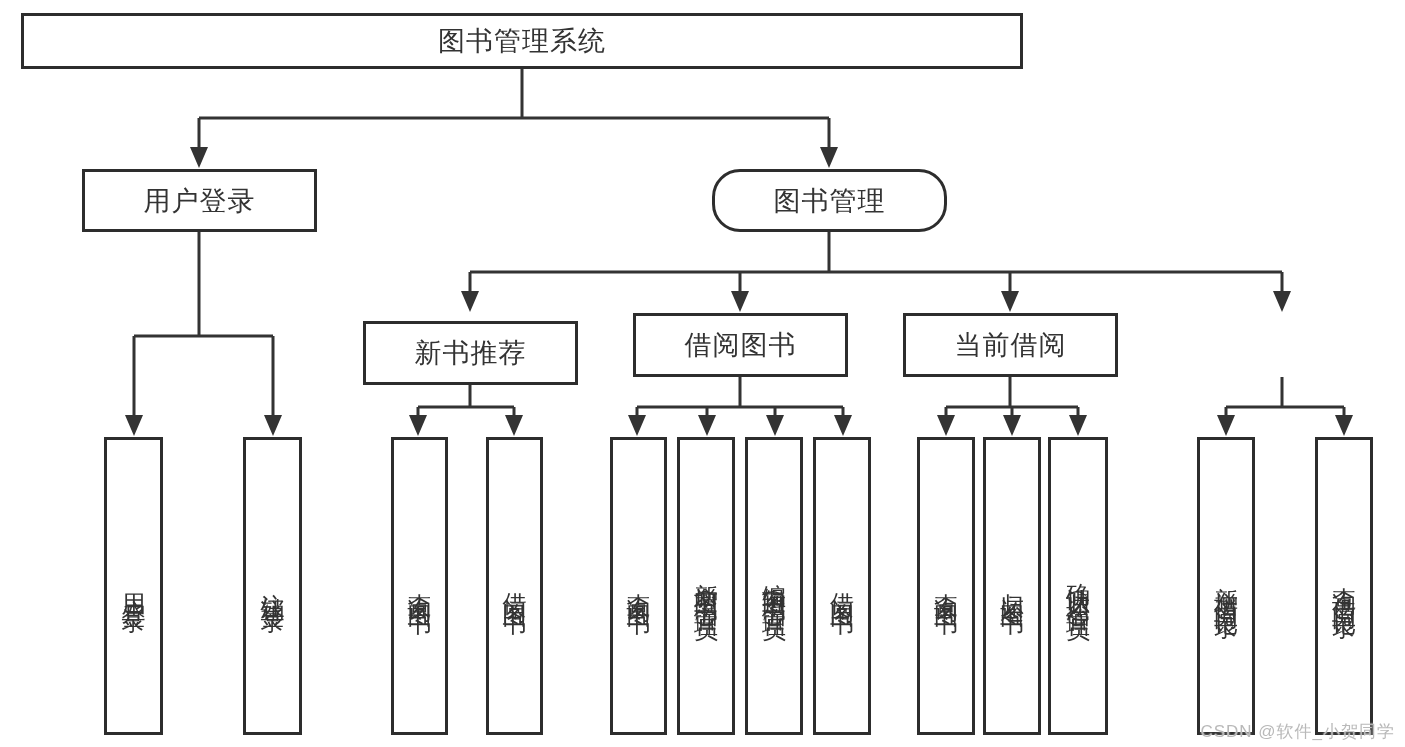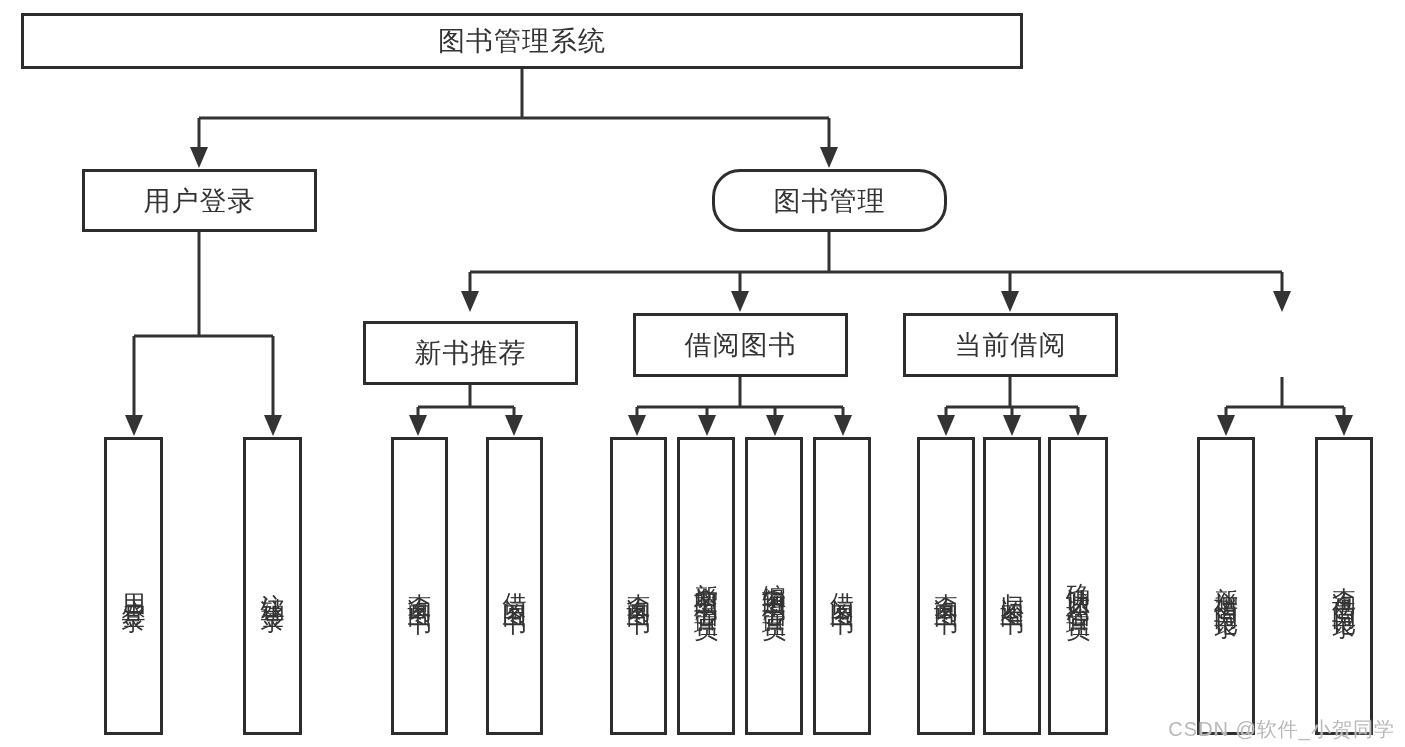--- a/index.html
+++ b/index.html
@@ -34,21 +34,21 @@
   .vbox span{
     writing-mode:vertical-rl;
     font-size:24px;
     letter-spacing:6px;
     line-height:1;
   }
   .vbox.dense span{letter-spacing:5px;}
   .watermark{
     position:absolute;
     right:10px;bottom:4px;
-    font-size:20px;
+    font-size:17px;
     color:#b9b9b9;
     letter-spacing:1px;
     text-shadow:0 0 2px #ffffff;
     z-index:5;
     white-space:nowrap;
   }
 </style>
 </head>
 <body>
 

